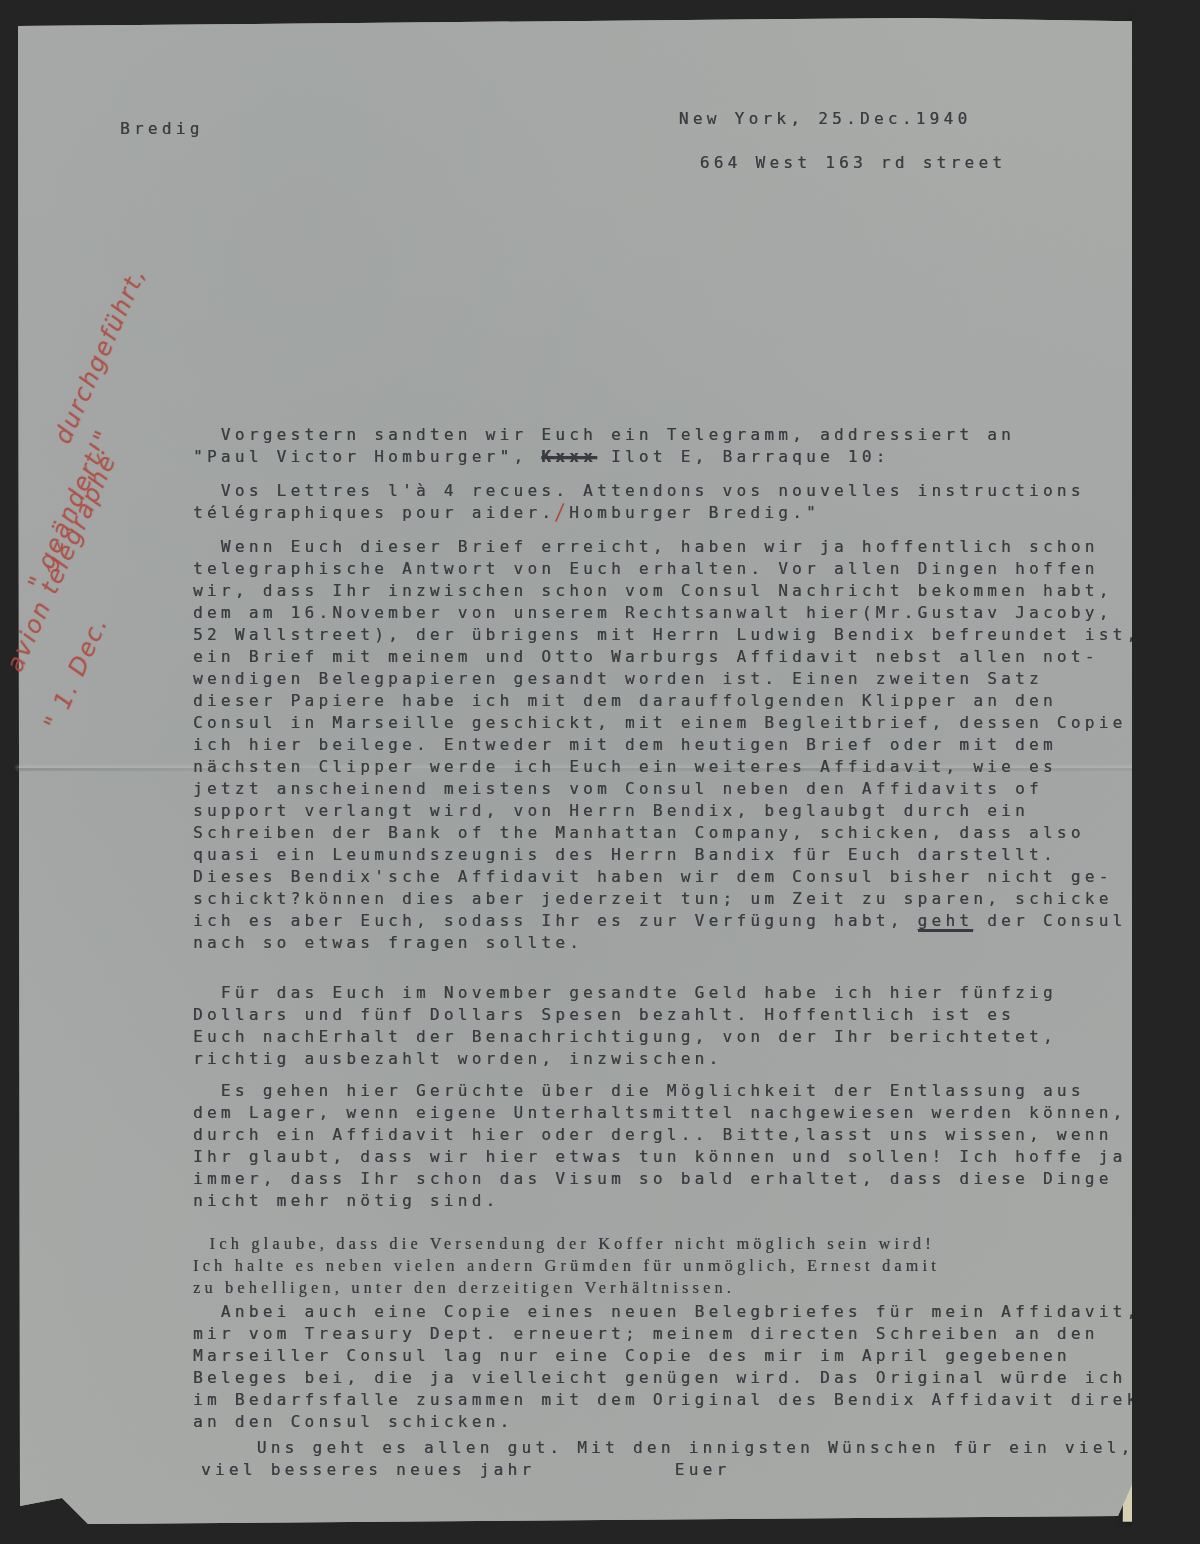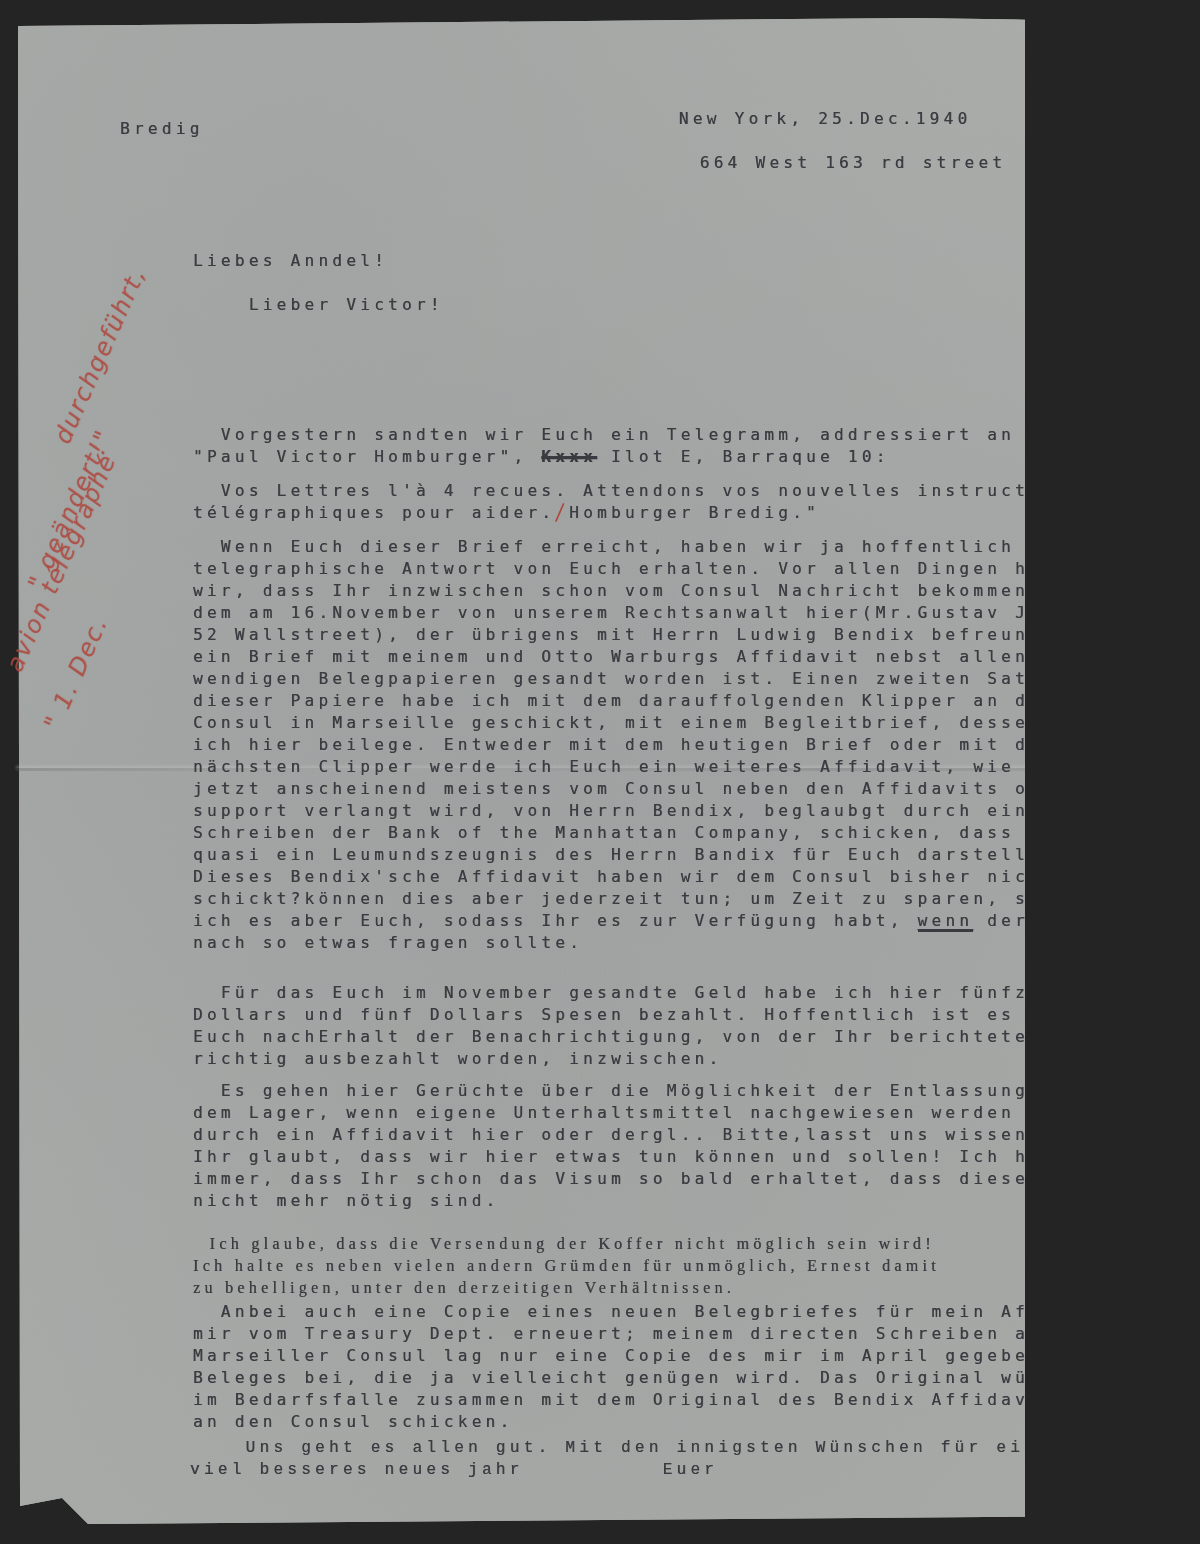--- a/index.html
+++ b/index.html
@@ -1,16 +1,16 @@
 <!DOCTYPE html>
 <html><head>
 <meta charset="utf-8">
 <style>
   html,body{margin:0;padding:0;background:#242424;}
-  .stage{position:relative;width:1025px;height:1544px;background:#242424;overflow:hidden;
+  .stage{position:relative;width:1132px;height:1544px;background:#242424;overflow:hidden;
          font-family:"DejaVu Sans Mono", monospace;}
   .backing{position:absolute;left:1128px;top:18px;width:58px;height:1504px;
            background:linear-gradient(180deg,#cfcbb2,#d8d3ba 40%,#d6d0b4);
            transform:rotate(0.4deg);box-shadow:0 0 6px rgba(0,0,0,0.5);}
   .paper{position:absolute;left:16px;top:14px;width:1160px;height:1514px;
          background-color:#a8aba8;
          background-image:
            radial-gradient(ellipse at 25% 15%, rgba(133,138,141,0.18), transparent 55%),
            radial-gradient(ellipse at 75% 45%, rgba(146,150,152,0.16), transparent 50%),
            radial-gradient(ellipse at 40% 75%, rgba(130,134,137,0.14), transparent 55%),
@@ -42,22 +42,20 @@
 
   <div class="backing"></div>
   <div class="paper"></div>
   <div class="crease"></div>
 
   <div class="type" style="left:120px;top:118px;">Bredig</div>
 
   <div class="type" style="left:644px;top:108px;text-align:center;"><span>New York, 25.Dec.1940</span><br>
     <span>664 West 163 rd street</span></div>
 
-  <div class="type" style="left:193px;top:250px;"><span>Liebes Anndel!</span><br>
-    <span>Lieber Victor!</span></div>
 
 
   <div class="type" style="left:193px;top:424px;"><span>  Vorgestern sandten wir Euch ein Telegramm, addressiert an
 "Paul Victor Homburger", </span><span class="strike">Kxxx</span><span> Ilot E, Barraque 10:</span></div>
 
   <div class="type" style="left:193px;top:480px;"><span>  Vos Lettres l'à 4 recues. Attendons vos nouvelles instructions
 télégraphiques pour aider.</span><span class="redmark">/</span><span>Homburger Bredig."</span></div>
 
   <div class="type" style="left:193px;top:536px;"><span>  Wenn Euch dieser Brief erreicht, haben wir ja hoffentlich schon
 telegraphische Antwort von Euch erhalten. Vor allen Dingen hoffen
@@ -69,21 +67,21 @@
 dieser Papiere habe ich mit dem darauffolgenden Klipper an den
 Consul in Marseille geschickt, mit einem Begleitbrief, dessen Copie
 ich hier beilege. Entweder mit dem heutigen Brief oder mit dem
 nächsten Clipper werde ich Euch ein weiteres Affidavit, wie es
 jetzt anscheinend meistens vom Consul neben den Affidavits of
 support verlangt wird, von Herrn Bendix, beglaubgt durch ein
 Schreiben der Bank of the Manhattan Company, schicken, dass also
 quasi ein Leumundszeugnis des Herrn Bandix für Euch darstellt.
 Dieses Bendix'sche Affidavit haben wir dem Consul bisher nicht ge-
 schickt?können dies aber jederzeit tun; um Zeit zu sparen, schicke
-ich es aber Euch, sodass Ihr es zur Verfügung habt, </span><span class="u">wenn</span><span> der Consul
+ich es aber Euch, sodass Ihr es zur Verfügung habt, </span><span class="u">geht</span><span> der Consul
 nach so etwas fragen sollte.</span></div>
 
   <div class="type" style="left:193px;top:982px;">  Für das Euch im November gesandte Geld habe ich hier fünfzig
 Dollars und fünf Dollars Spesen bezahlt. Hoffentlich ist es
 Euch nachErhalt der Benachrichtigung, von der Ihr berichtetet,
 richtig ausbezahlt worden, inzwischen.</div>
 
   <div class="type" style="left:193px;top:1080px;">  Es gehen hier Gerüchte über die Möglichkeit der Entlassung aus
 dem Lager, wenn eigene Unterhaltsmittel nachgewiesen werden können,
 durch ein Affidavit hier oder dergl.. Bitte,lasst uns wissen, wenn
@@ -95,21 +93,21 @@
 Ich halte es neben vielen andern Grümden für unmöglich, Ernest damit
 zu behelligen, unter den derzeitigen Verhältnissen.</div>
 
   <div class="type" style="left:193px;top:1301px;">  Anbei auch eine Copie eines neuen Belegbriefes für mein Affidavit,
 mir vom Treasury Dept. erneuert; meinem directen Schreiben an den
 Marseiller Consul lag nur eine Copie des mir im April gegebenen
 Beleges bei, die ja vielleicht genügen wird. Das Original würde ich
 im Bedarfsfalle zusammen mit dem Original des Bendix Affidavit direkt
 an den Consul schicken.</div>
 
-  <div class="type" style="left:190px;top:1437px;font-family:Liberation Mono, monospace;">    Uns geht es allen gut. Mit den innigsten Wünschen für ein viel,
+  <div class="type" style="left:201px;top:1437px;">    Uns geht es allen gut. Mit den innigsten Wünschen für ein viel,
 viel besseres neues jahr          Euer</div>
 
   <div class="note-line" style="left:74px;top:420px;">durchgeführt,</div>
   <div class="note-line" style="left:48px;top:566px;">" geändert!"</div>
   <div class="note-line" style="left:26px;top:648px;">avion télégraphé</div>
   <div class="note-line" style="left:64px;top:706px;">" 1. Dec.</div>
 
   <svg class="grain" xmlns="http://www.w3.org/2000/svg">
     <filter id="noise">
       <feTurbulence type="fractalNoise" baseFrequency="0.9" numOctaves="2" stitchTiles="stitch"></feTurbulence>

